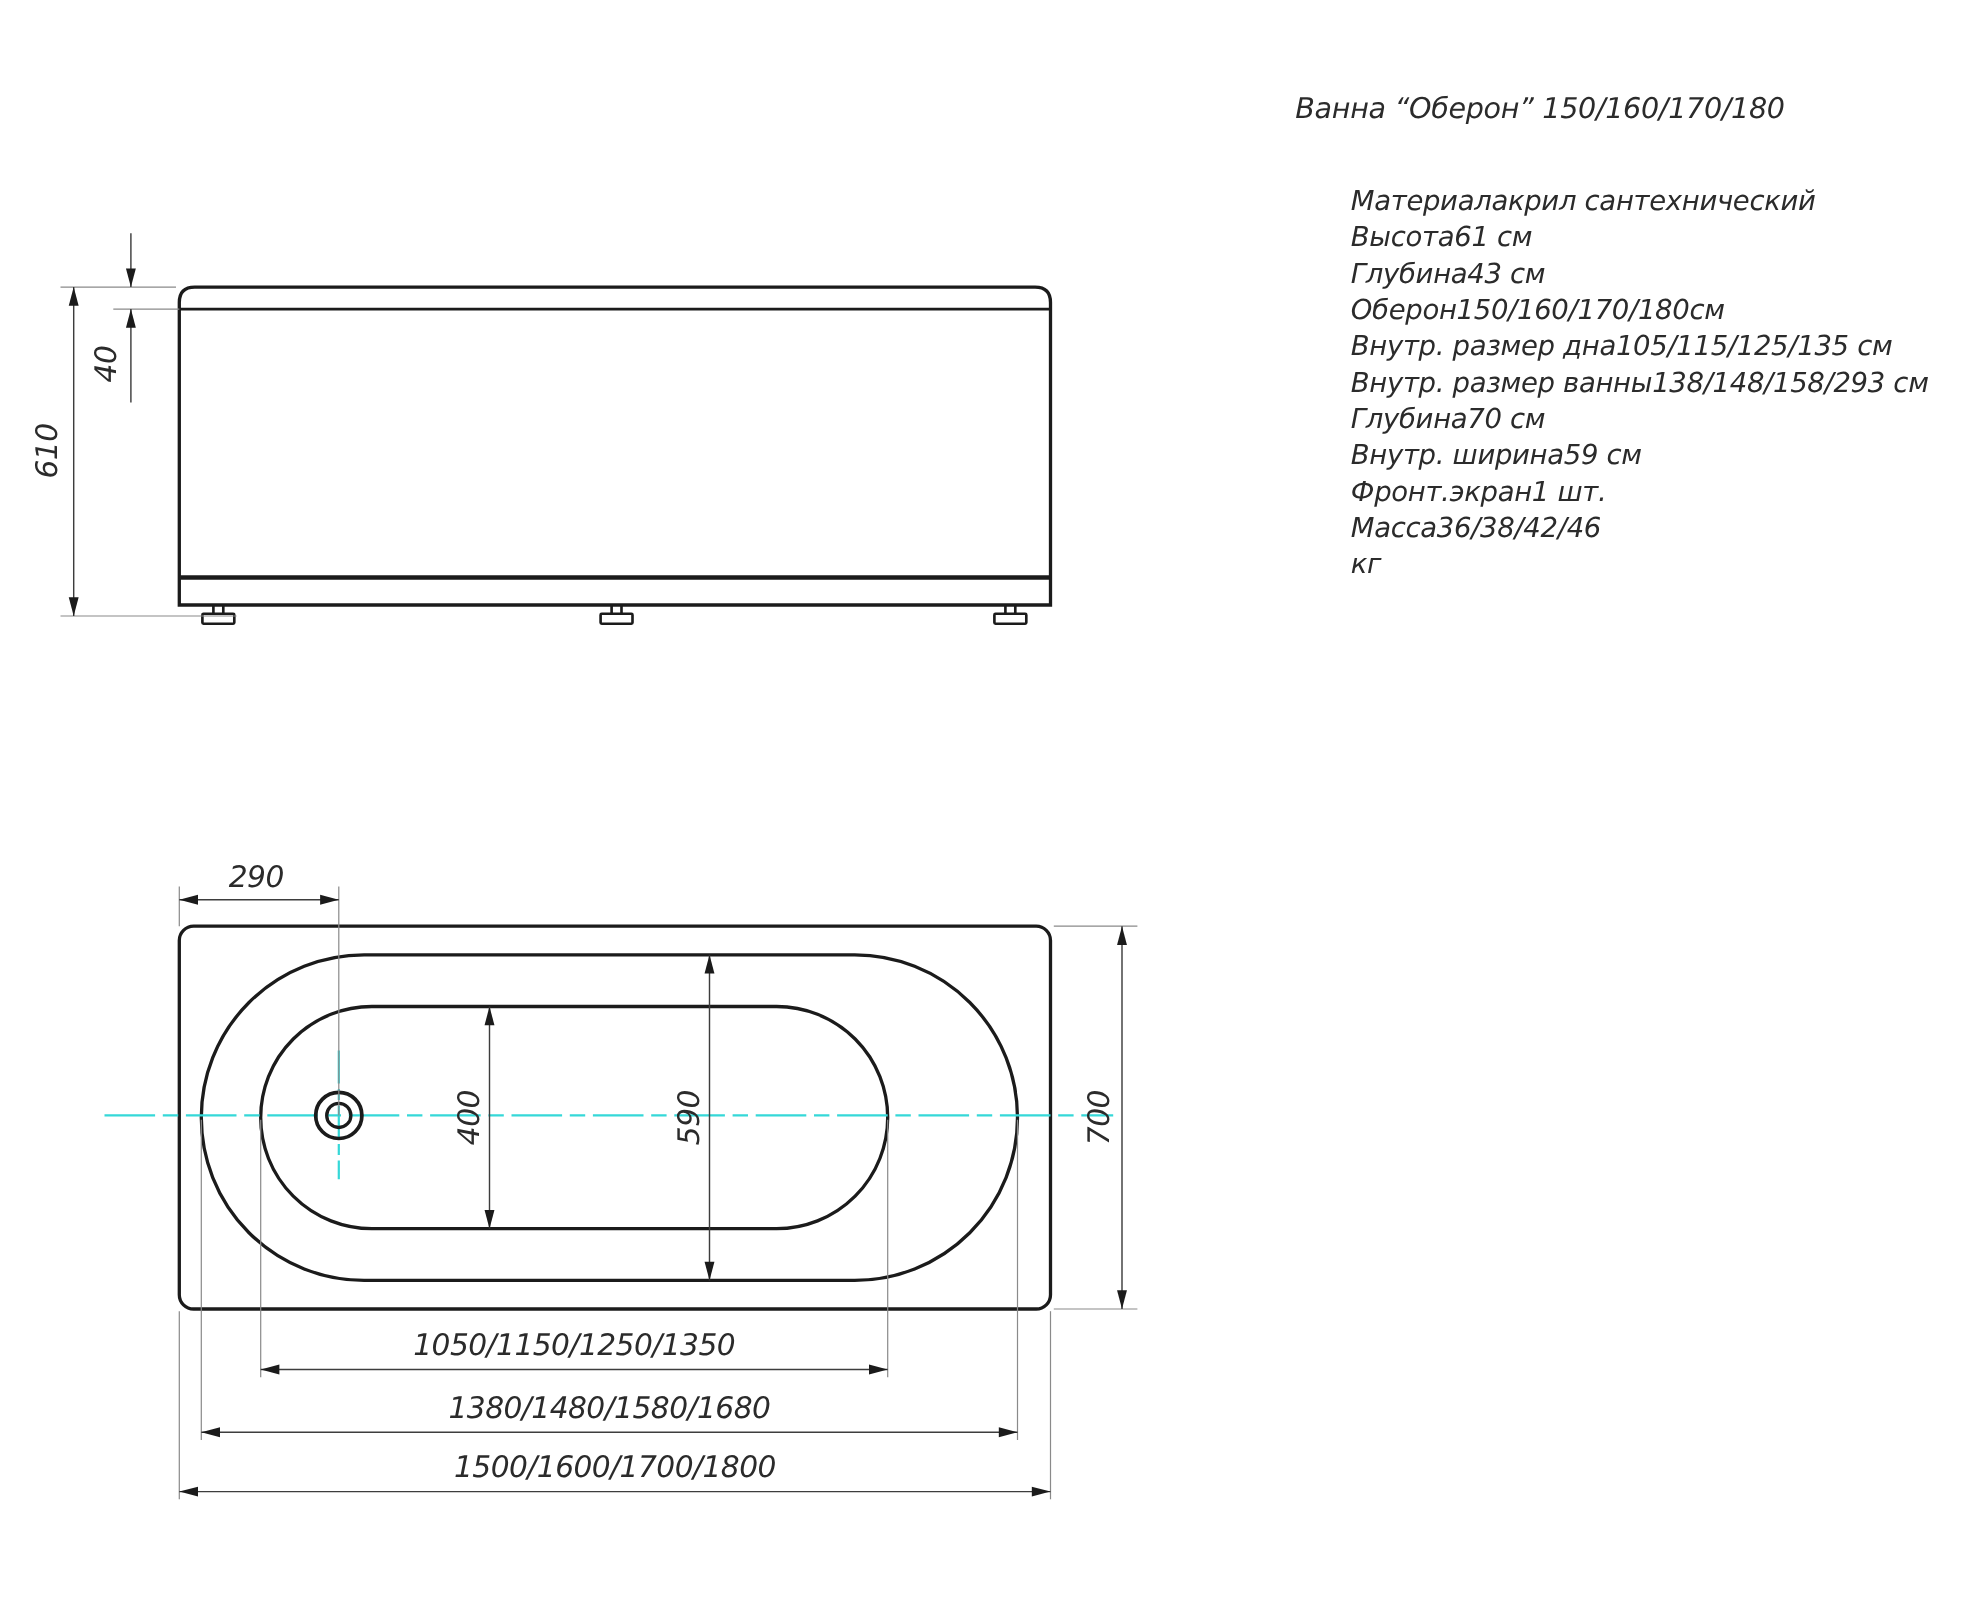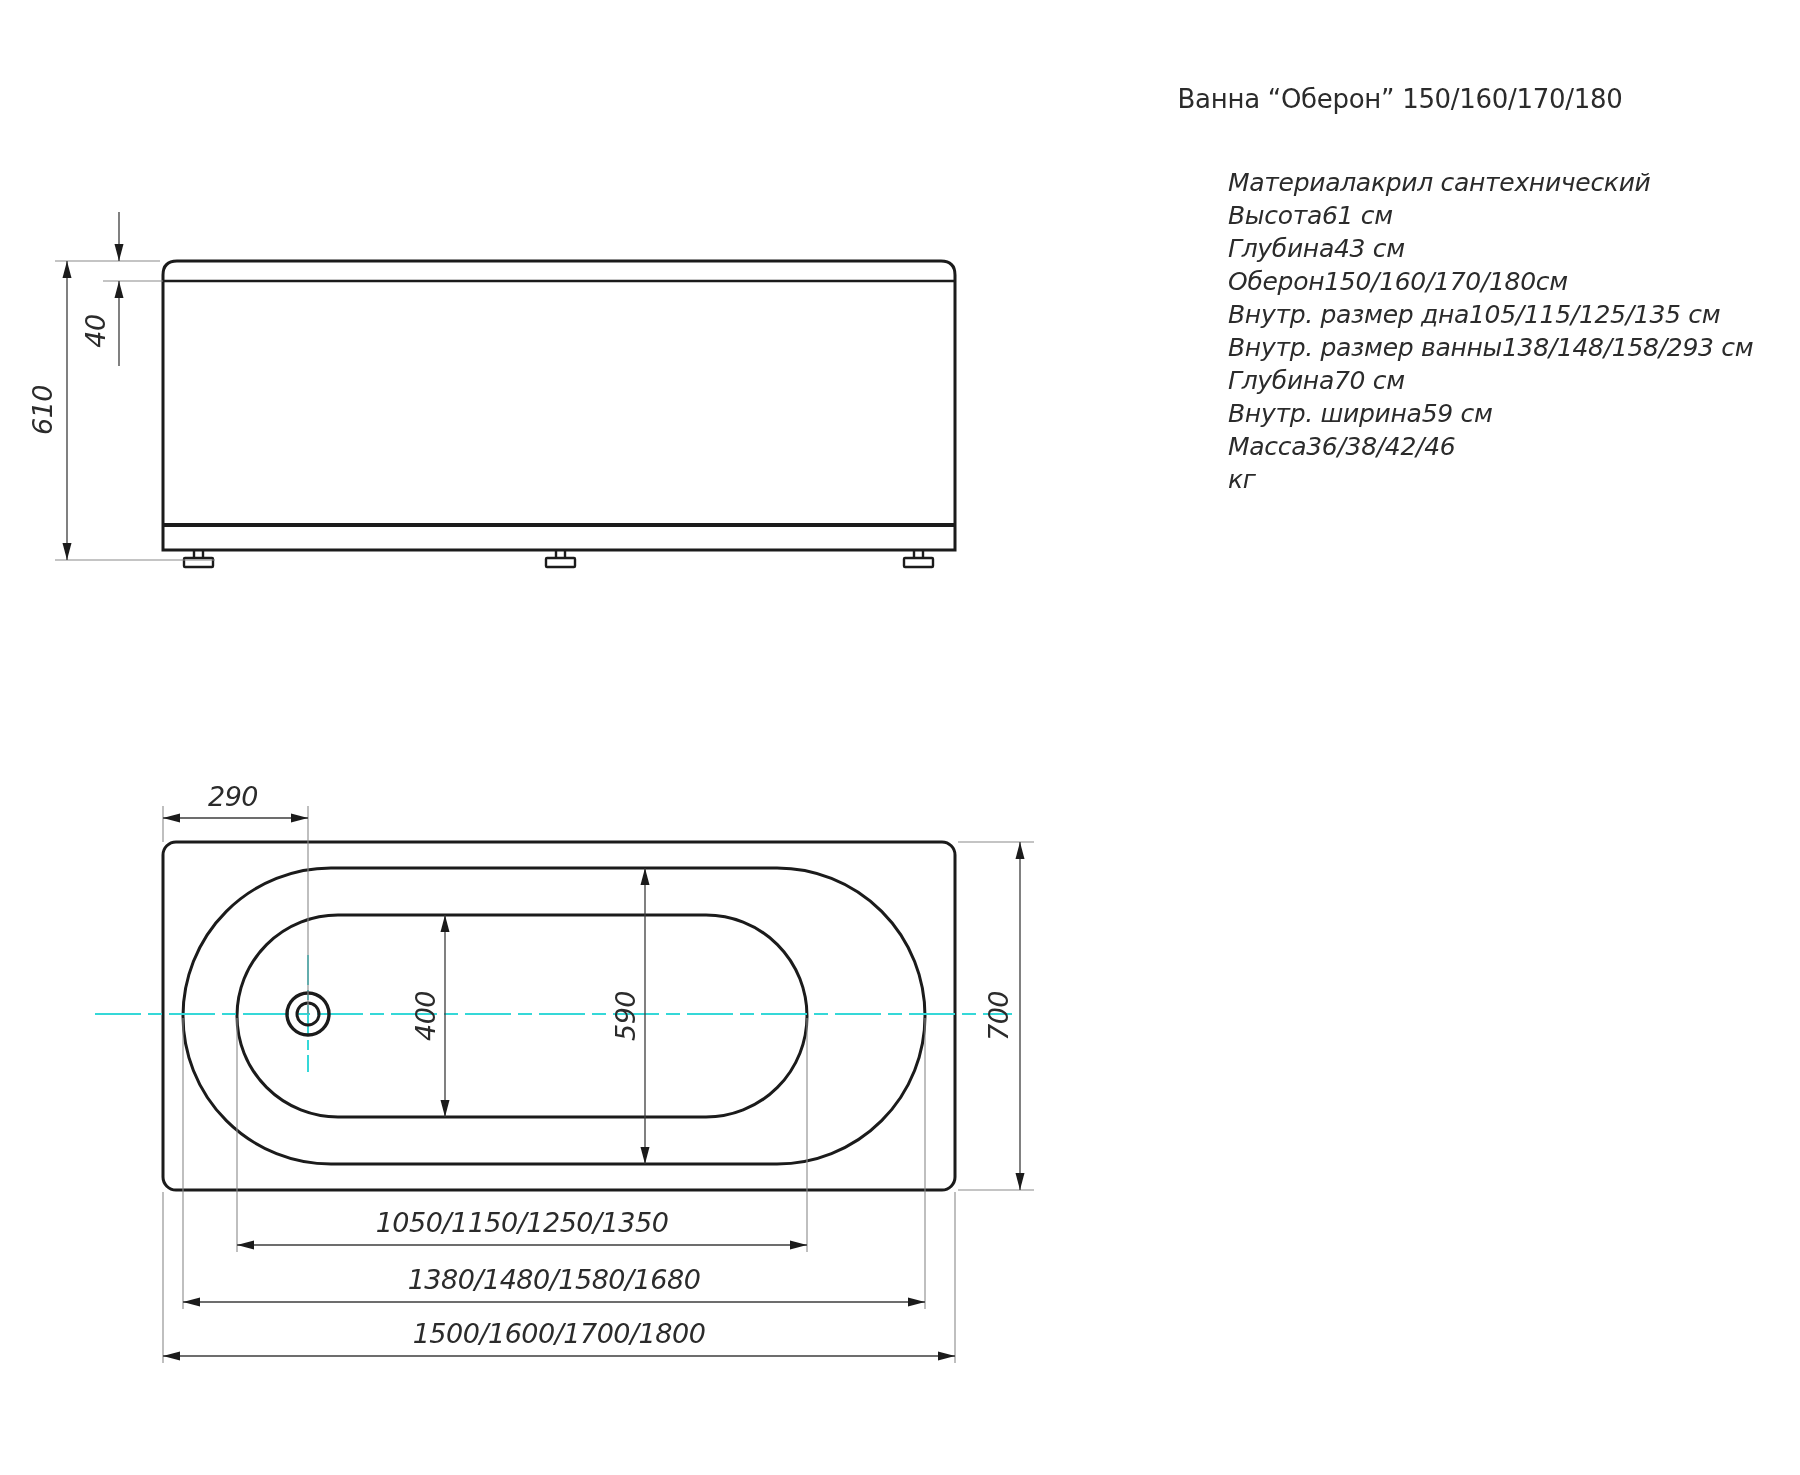--- a/index.html
+++ b/index.html
@@ -21,21 +21,21 @@
 
   .cad-text {
     font-family:"DejaVu Sans", sans-serif; font-style:italic;
     fill:#2b2b2b; font-size:27px; letter-spacing:-0.5px;
   }
 
   
   .spec-title {
     position:absolute; left:1120px; top:84px; width:560px;
     text-align:center; white-space:nowrap;
-    font-size:26px; color:#2b2b2b; letter-spacing:-0.3px;
+    font-style:italic; font-size:26px; color:#2b2b2b; letter-spacing:-0.3px;
   }
   .spec {
     position:absolute; left:1228px; top:166px; width:486px;
     font-style:italic; font-size:25px; color:#2b2b2b; letter-spacing:-0.3px;
   }
   .spec-row { display:flex; justify-content:flex-start; height:33px; line-height:33px; white-space:nowrap; }
   .spec-label { text-align:left; }
   .spec-value { text-align:right; }
 </style>
 </head>
@@ -191,20 +191,24 @@
     </div>
     <div class="spec-row">
       <span class="spec-label">Глубина</span>
       <span class="spec-value">70 см</span>
     </div>
     <div class="spec-row">
       <span class="spec-label">Внутр. ширина</span>
       <span class="spec-value">59 см</span>
     </div>
     <div class="spec-row">
+      <span class="spec-label">Фронт.экран</span>
+      <span class="spec-value">1 шт.</span>
+    </div>
+    <div class="spec-row">
       <span class="spec-label">Масса</span>
       <span class="spec-value">36/38/42/46</span>
     </div>
     <div class="spec-row">
       <span class="spec-label">кг</span>
       <span class="spec-value"></span>
     </div>
   </div>
 
 </div>

